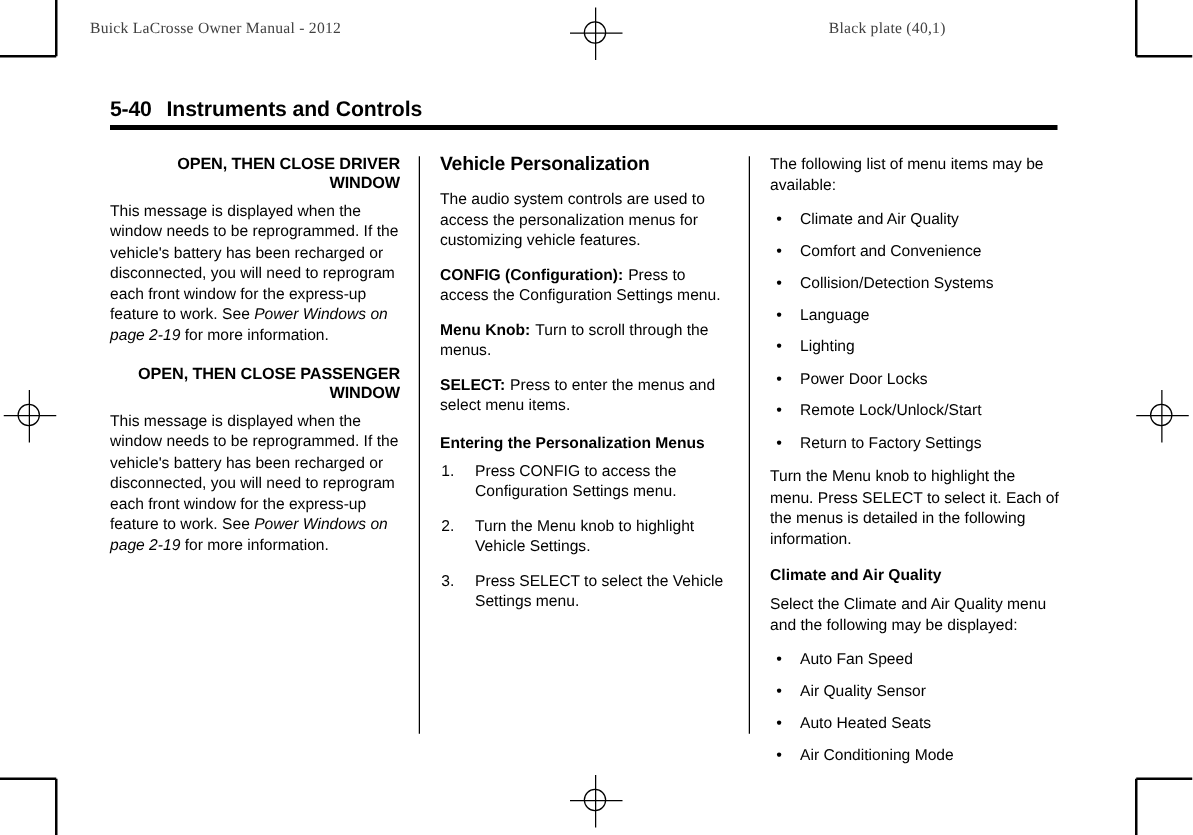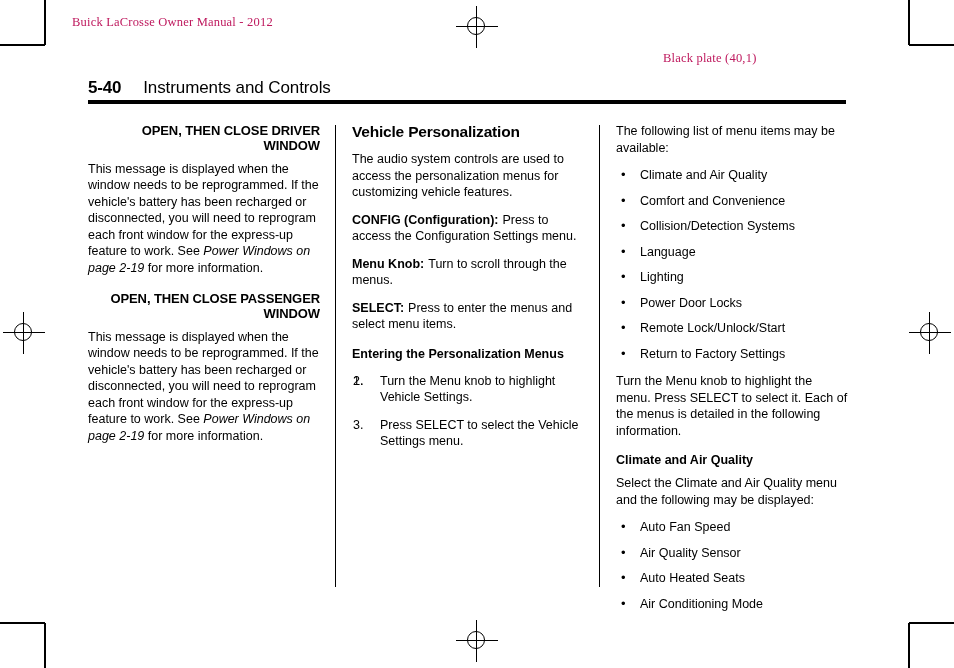--- a/index.html
+++ b/index.html
@@ -31,45 +31,45 @@
   }
   .reg-mark .vbar {
     position: absolute; top: 0; left: 20px; height: 42px; width: 1px; background: #000;
   }
 
   
   .running-head {
     position: absolute;
     font-family: "Liberation Serif", serif;
     font-size: 12.5px;
-    color: #be185d;
+    color: #404040;
     letter-spacing: 0.2px;
     white-space: nowrap;
   }
   #head-left  { left: 72px;  top: 15px; }
-  #head-right { left: 663px; top: 15px; margin-top: 36px; }
+  #head-right { left: 663px; top: 15px; }
 
   
   .page-title-row {
     position: absolute;
     left: 88px;
     top: 78px;
     width: 758px;
     display: flex;
     align-items: baseline;
   }
   .page-number {
     font-size: 17px;
     font-weight: bold;
     letter-spacing: -0.2px;
   }
   .page-title {
     font-size: 17px;
-    font-weight: normal;
-    margin-left: 22px;
+    font-weight: bold;
+    margin-left: 12px;
     letter-spacing: -0.1px;
     text-align: right;
   }
   .title-rule {
     position: absolute;
     left: 88px;
     top: 100px;
     width: 758px;
     height: 4px;
     background: #000;
@@ -239,21 +239,21 @@
     <p class="body"><span class="bold">CONFIG (Configuration):</span><span class="gap"></span><span>Press to access the Configuration Settings menu.</span></p>
 
     <p class="body"><span class="bold">Menu Knob:</span><span class="gap"></span><span>Turn to scroll through the menus.</span></p>
 
     <p class="body"><span class="bold">SELECT:</span><span class="gap"></span><span>Press to enter the menus and select menu items.</span></p>
 
 
     <h4 class="minor-head">Entering the Personalization Menus</h4>
 
     <ol class="num-list">
-      <li><span class="num">1.</span></li>
+      <li><span class="num">1.</span><span>Press CONFIG to access the Configuration Settings menu.</span></li>
       <li><span class="num">2.</span><span>Turn the Menu knob to highlight Vehicle Settings.</span></li>
       <li><span class="num">3.</span><span>Press SELECT to select the Vehicle Settings menu.</span></li>
     </ol>
   </div>
 
   <div class="col-gap">
     <div class="col-divider"></div>
   </div>
 
   <div class="col">

